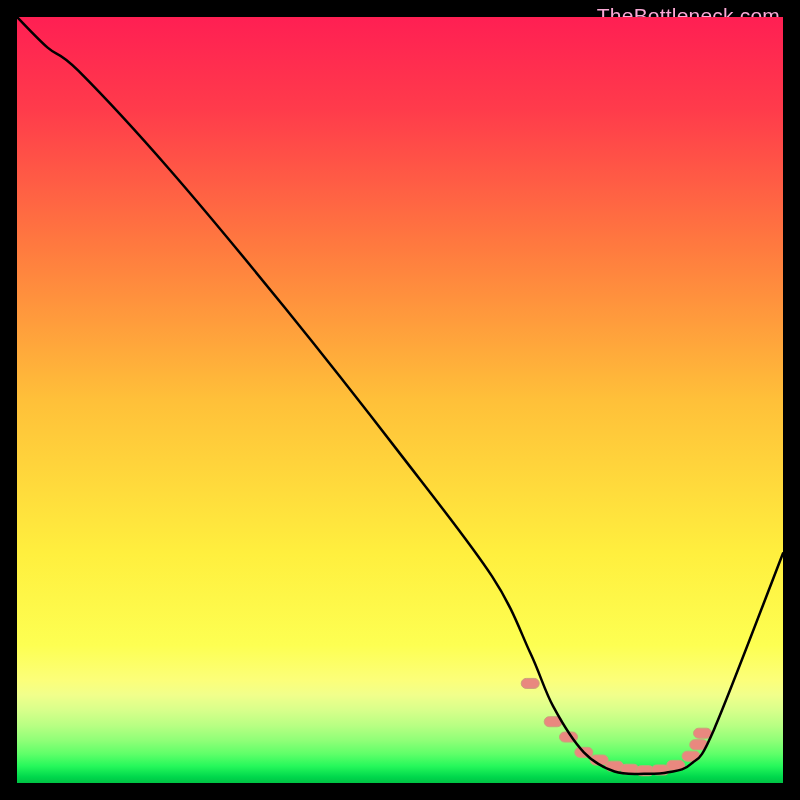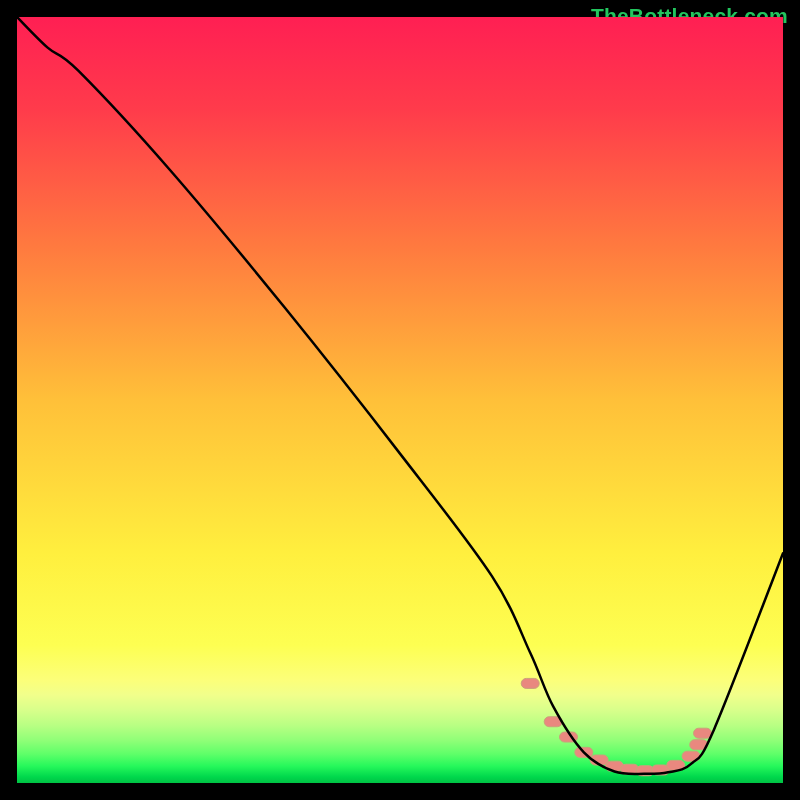--- a/index.html
+++ b/index.html
@@ -21,25 +21,25 @@
     position: absolute;
     left: 17px;
     top: 17px;
     width: 766px;
     height: 766px;
     
   }
   .watermark {
     position: absolute;
     top: 4px;
-    right: 12px;
-    color: #22c55e;
+    right: 20px;
+    color: #f9a8d4;
     font-size: 21px;
     letter-spacing: 0.2px;
-    font-weight: 700;
+    font-weight: 400;
   }
 </style>
 </head>
 <body>
 
 <div class="frame">
   <div class="watermark">TheBottleneck.com</div>
 
   <div class="plot-area">
     <svg id="plot-svg" width="766" height="766" viewBox="0 0 766 766" preserveAspectRatio="none">

